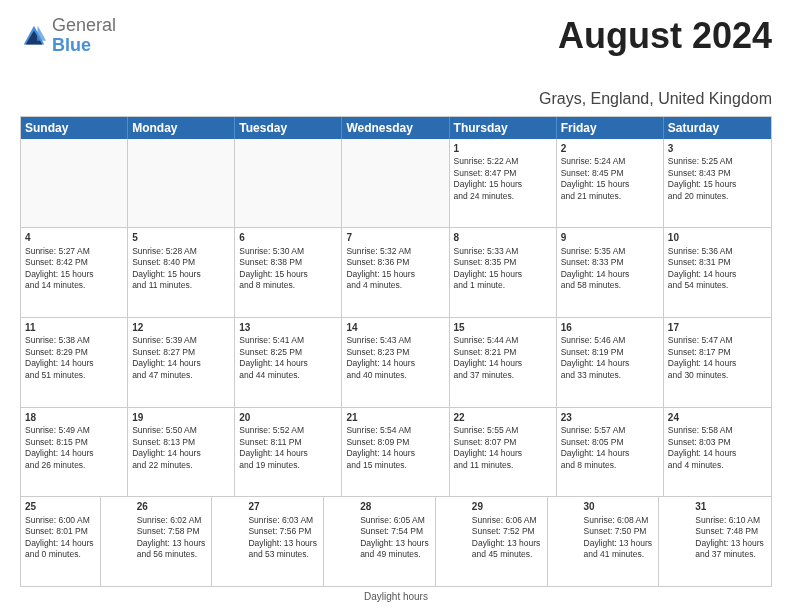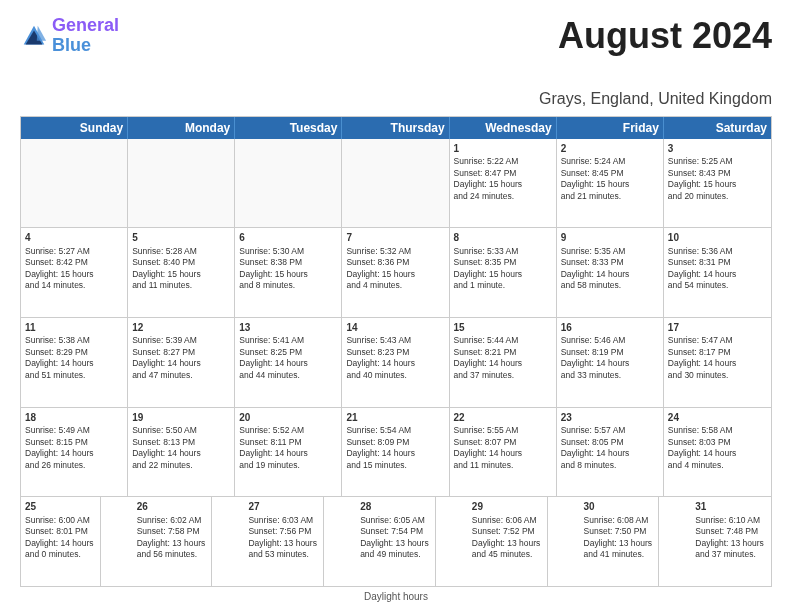--- a/index.html
+++ b/index.html
@@ -56,21 +56,21 @@
     .cal-header-row {
       display: grid;
       grid-template-columns: repeat(7, 1fr);
       background: #2b6cb0;
     }
     .cal-header-cell {
       color: #fff;
       font-size: 12px;
       font-weight: bold;
       padding: 4px 4px;
-      text-align: right;
+      text-align: left;
       border-right: 1px solid #4a8fd0;
     }
     .cal-header-cell:last-child { border-right: none; }
     .cal-body {
       flex: 1;
       display: flex;
       flex-direction: column;
     }
     .cal-row {
       flex: 1;
@@ -108,37 +108,37 @@
 
 <div class="page">
   <div class="header">
     <div class="logo">
       <svg class="logo-icon" viewBox="0 0 30 30">
         <polygon points="15,4 26,24 4,24" fill="#4a90d9"></polygon>
         <polygon points="15,9 24,24 6,24" fill="#1a3a6e"></polygon>
         <polygon points="19,4 28,20 18,20" fill="#4a90d9" opacity="0.7"></polygon>
       </svg>
       <div>
-        <div style="font-size:18px;font-weight:bold;color:#8b5cf6;line-height:1.1">General</div>
+        <div style="font-size:18px;font-weight:normal;color:#737373;line-height:1.1">General</div>
         <div style="font-size:18px;font-weight:bold;color:#4a90d9;line-height:1.1">Blue</div>
       </div>
     </div>
     <div class="title-block">
       <div class="main-title">August 2024</div>
       <div class="subtitle">Grays, England, United Kingdom</div>
     </div>
   </div>
 
   <div class="calendar">
     <div class="cal-header-row">
     <div class="cal-header-cell">Sunday</div>
         <div class="cal-header-cell">Monday</div>
         <div class="cal-header-cell">Tuesday</div>
+        <div class="cal-header-cell">Wednesday</div>
         <div class="cal-header-cell">Thursday</div>
-        <div class="cal-header-cell">Wednesday</div>
         <div class="cal-header-cell">Friday</div>
         <div class="cal-header-cell">Saturday</div>
       </div>
     <div class="cal-body">
     <div class="cal-row">
           <div class="cal-cell empty"></div>
           <div class="cal-cell empty"></div>
           <div class="cal-cell empty"></div>
           <div class="cal-cell empty"></div>
           <div class="cal-cell">

